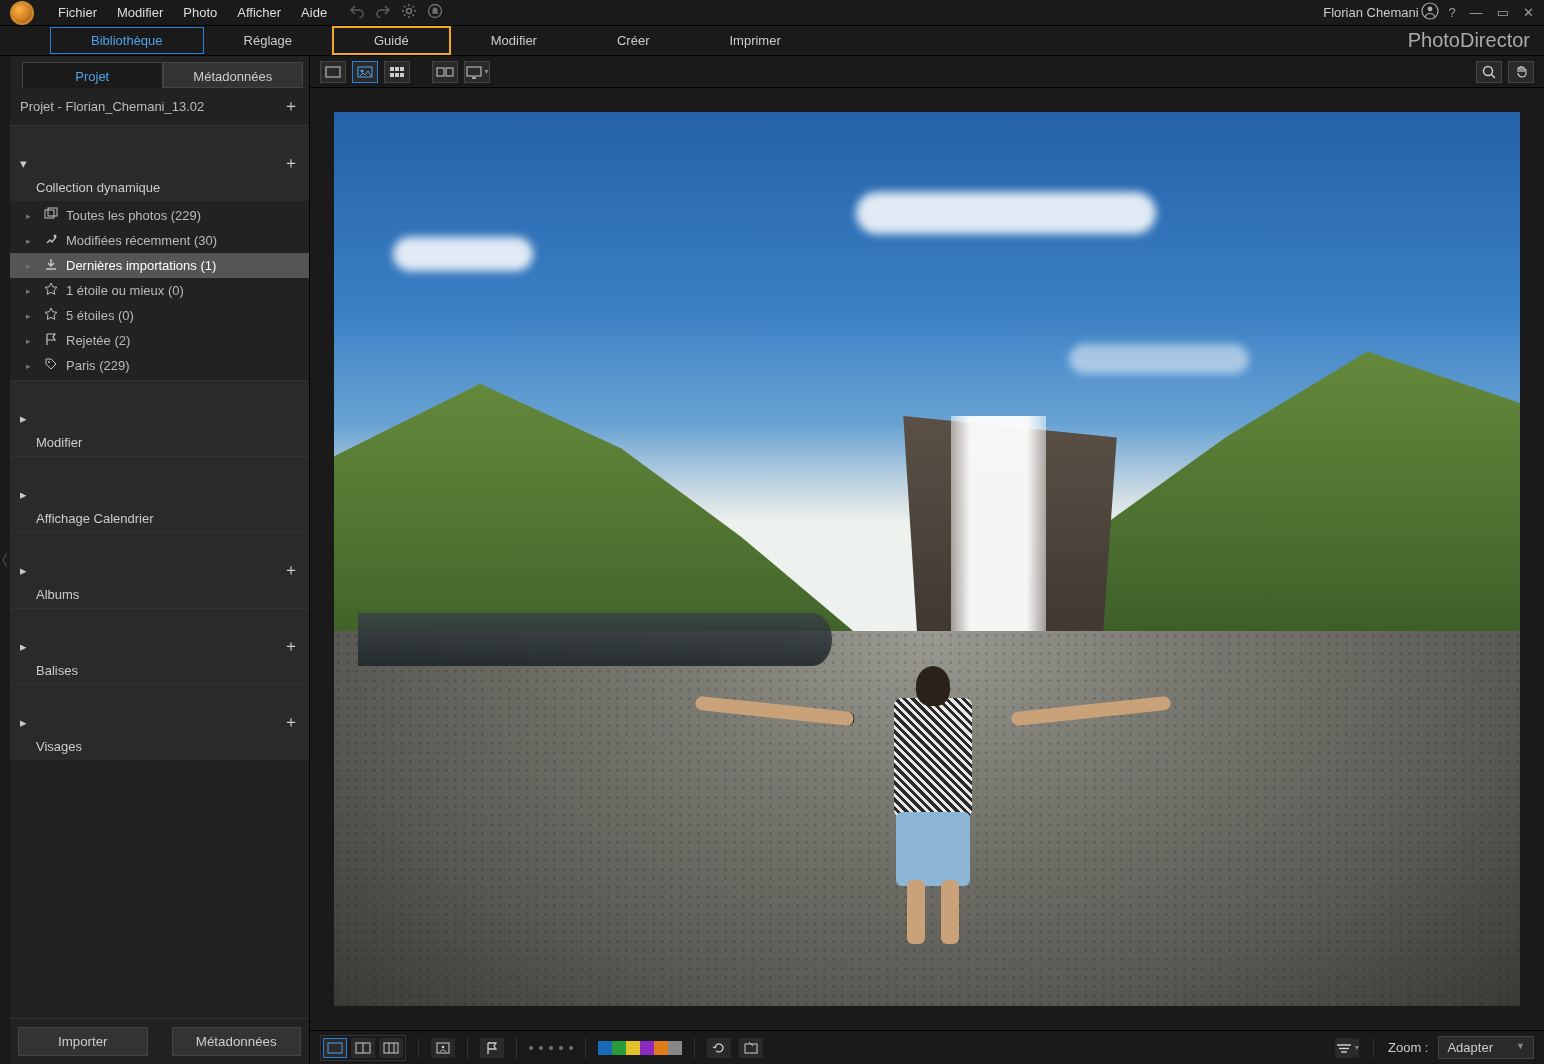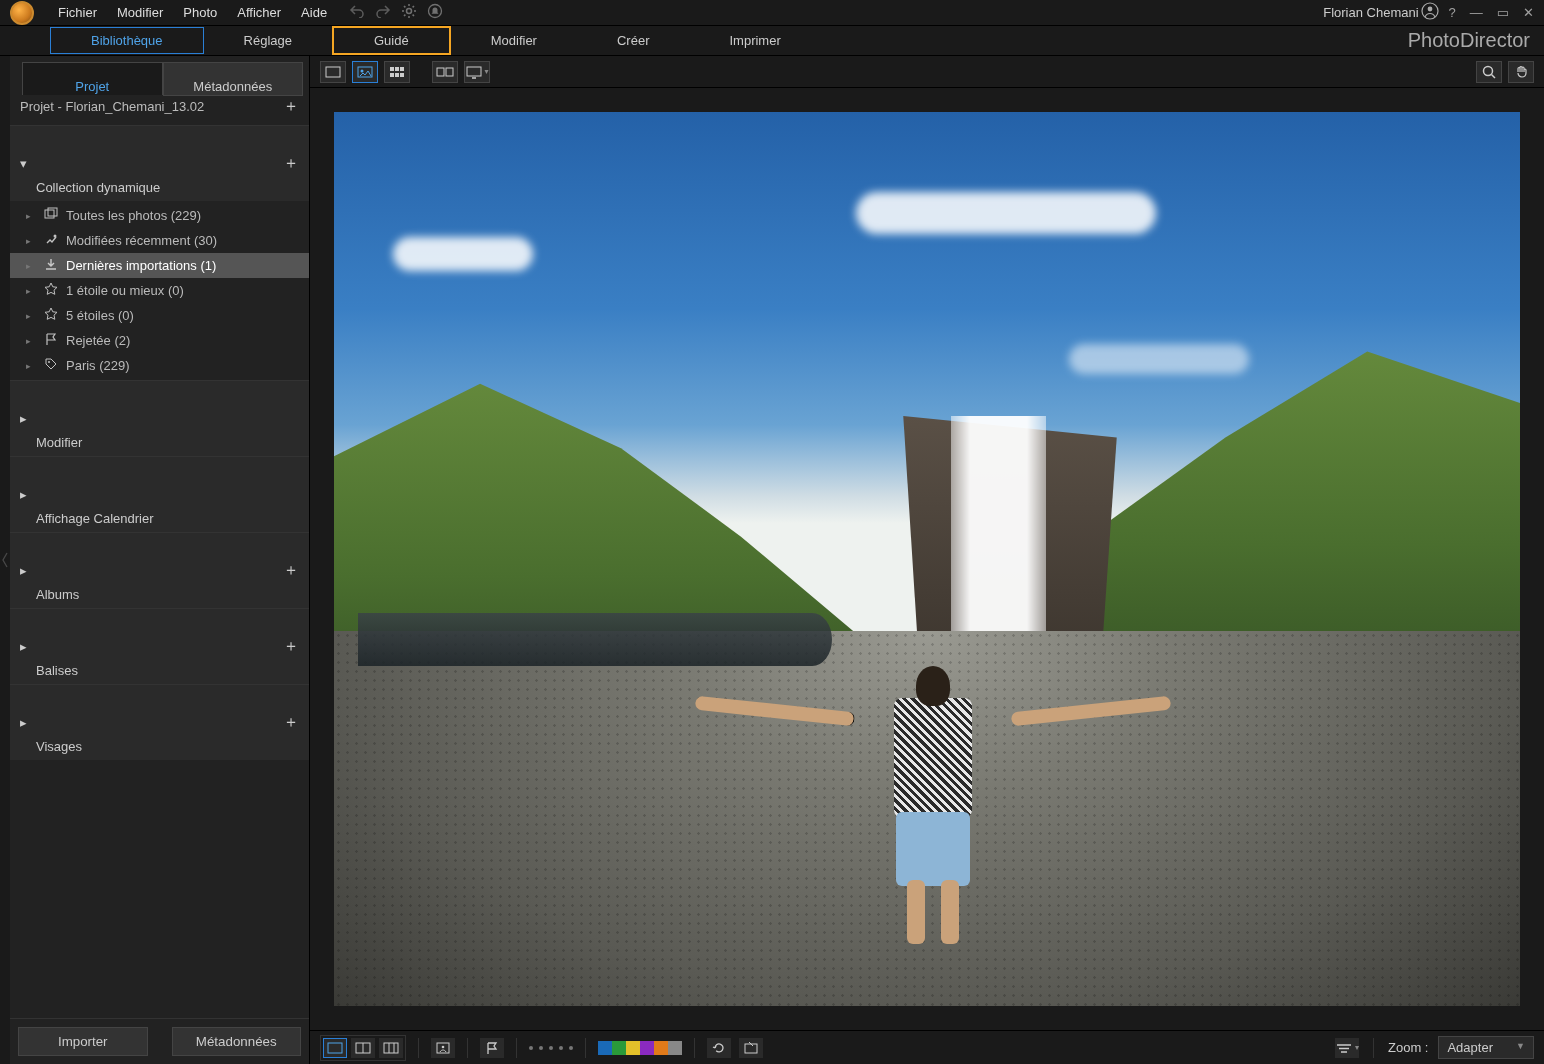--- a/index.html
+++ b/index.html
@@ -25,21 +25,21 @@
 .brand { margin-left: auto; margin-right: 14px; color: #aaa; font-size: 20px; font-weight: 300; }
 
 .workspace { display: flex; height: calc(100% - 56px); }
 
 
 .left { width: 300px; background: #222; display: flex; flex-direction: column; border-right: 1px solid #000; }
 .edge-handle { width: 10px; background: #1a1a1a; display: flex; align-items: center; justify-content: center; }
 .edge-handle svg { opacity: .6; }
 
 .left-tabs { display: flex; height: 26px; margin: 6px 6px 0 12px; }
-.left-tabs .ltab { flex: 1; text-align: center; padding: 16px; background: #333; border: 1px solid #444; cursor: pointer; }
+.left-tabs .ltab { flex: 1; text-align: center; padding: 6px; background: #333; border: 1px solid #444; cursor: pointer; }
 .left-tabs .ltab.active { background: #1a1a1a; color: #4fa3e8; border-bottom: none; }
 
 .project-row { display: flex; justify-content: space-between; align-items: center; padding: 8px 10px; color: #bbb; }
 .plus { font-size: 16px; color: #ccc; cursor: pointer; }
 
 .section { border-top: 1px solid #333; }
 .section-header { display: flex; align-items: center; padding: 6px 10px; background: #2a2a2a; cursor: pointer; }
 .section-header .chev { width: 10px; margin-right: 6px; }
 .section-header .label { flex: 1; margin-top: 48px; }
 .tree { padding: 2px 0; }

